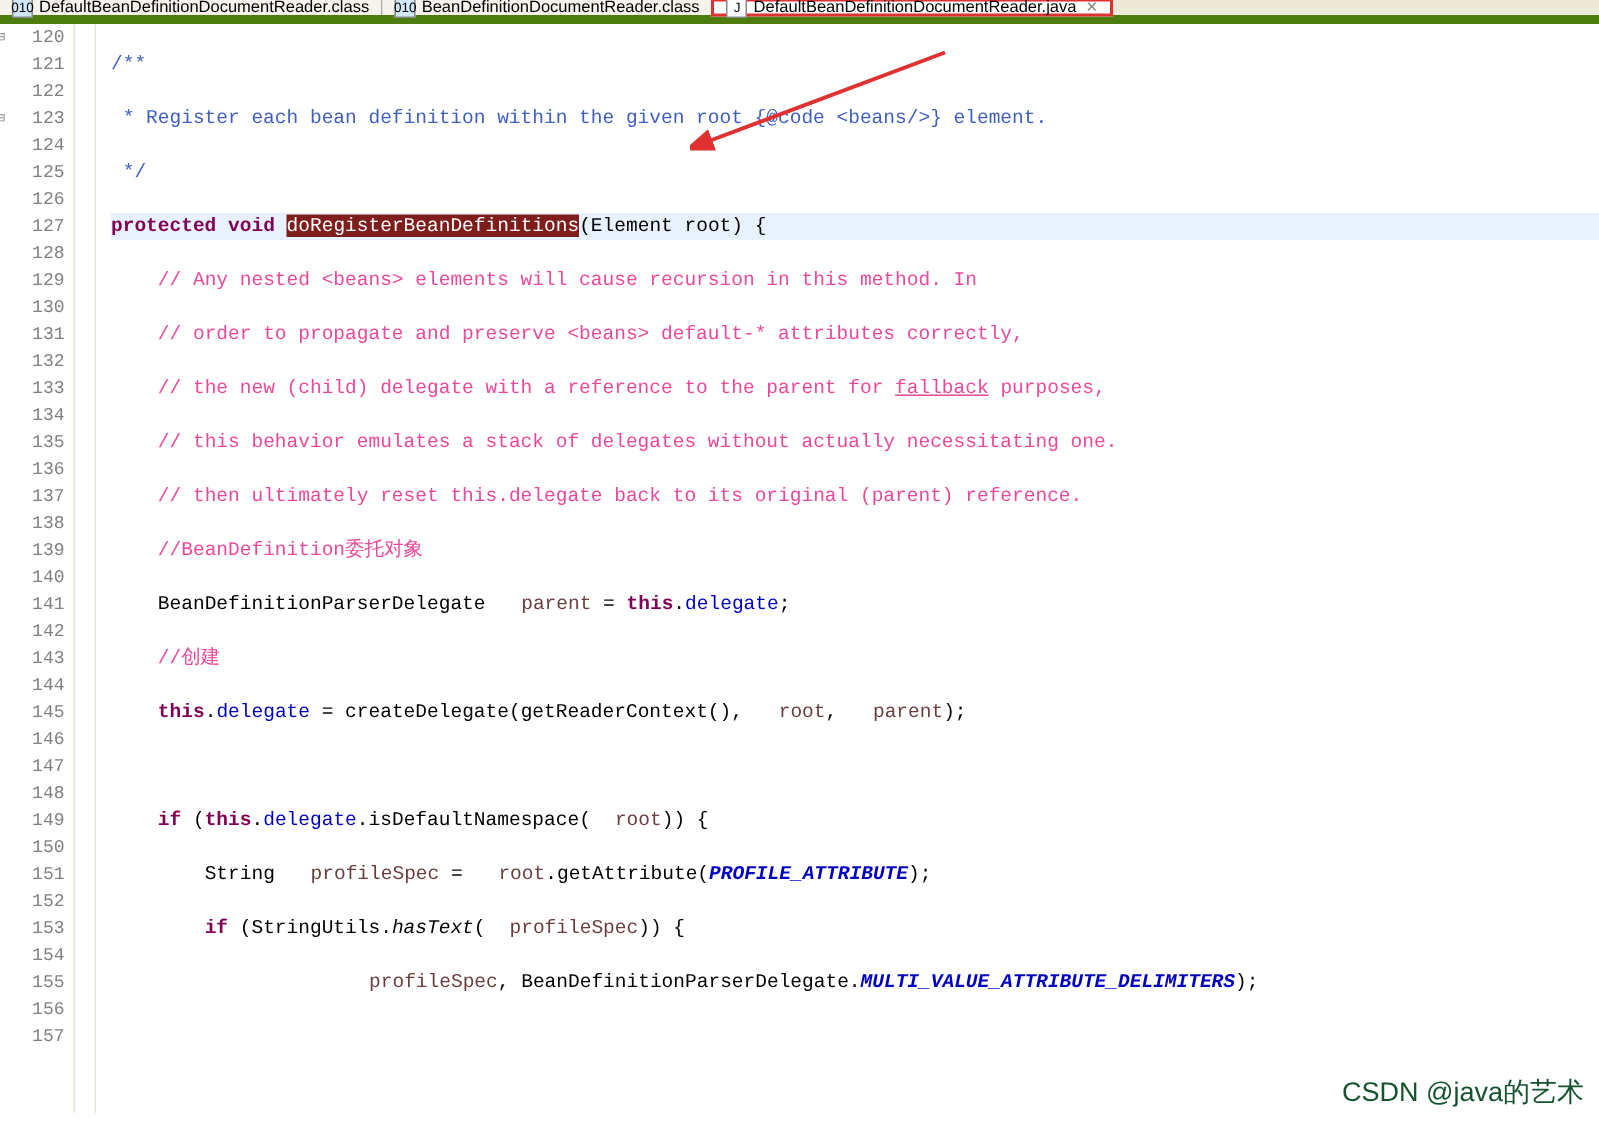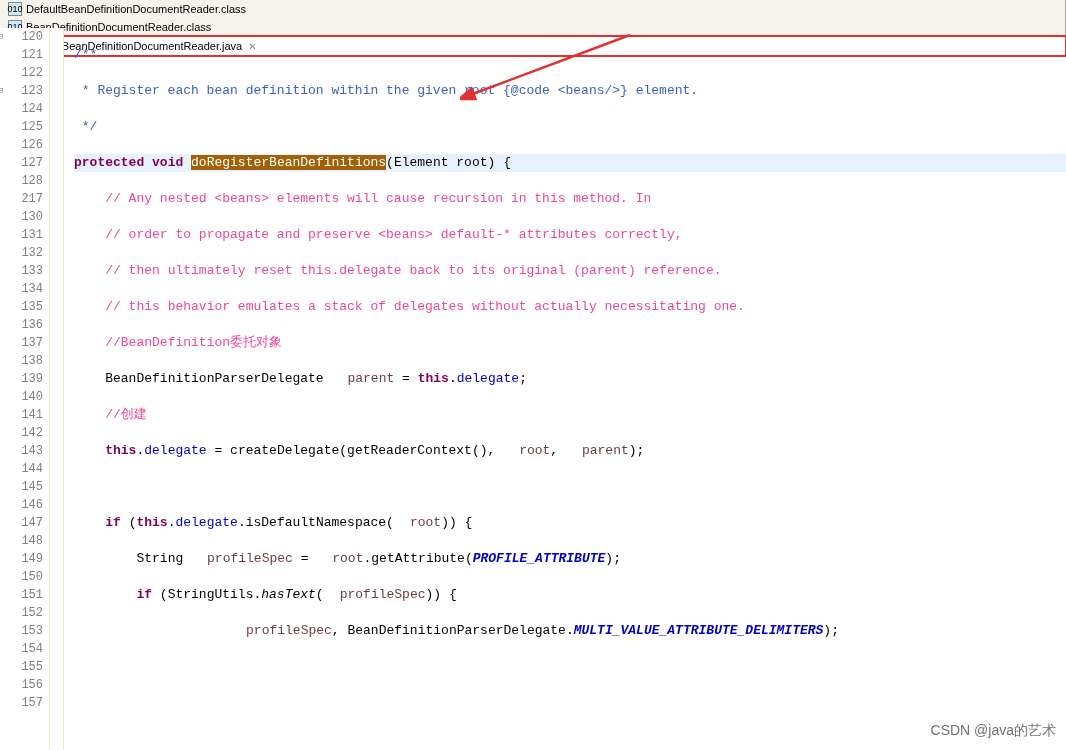--- a/index.html
+++ b/index.html
@@ -1,41 +1,41 @@
 <!DOCTYPE html>
 <html><head>
 <meta charset="utf-8">
 <style>
 * { margin: 0; padding: 0; box-sizing: border-box; }
 body { font-family: Consolas, "Courier New", monospace; font-size: 13px; background: #fff; width: 1066px; height: 750px; overflow: hidden; position: relative; }
-.tabs { display: flex; background: #ece9d8; border-bottom: 3px solid #4d7c0f; height: 28px; flex-direction: column; }
+.tabs { display: flex; background: #ece9d8; border-bottom: 6px solid #4d7c0f; height: 16px; }
 .tab { display: flex; align-items: center; padding: 2px 8px; border-right: 1px solid #aaa; background: #f5f3eb; font-family: Tahoma, sans-serif; font-size: 11px; cursor: pointer; }
 .tab.active { background: #fff; }
 .tab.highlighted { border: 2px solid #e03030; margin: -1px; }
 .tab-icon { width: 14px; height: 14px; margin-right: 4px; display: inline-flex; align-items: center; justify-content: center; font-size: 9px; background: #d0e8f5; border: 1px solid #888; }
 .tab-icon.java { background: #fff; }
 .tab-close { margin-left: 6px; color: #888; font-size: 10px; }
 .editor { display: flex; height: calc(100% - 24px); }
 .gutter { width: 50px; background: #fff; border-right: 1px solid #e8e8d0; text-align: right; padding-right: 6px; color: #808080; font-size: 12px; line-height: 18px; user-select: none; }
 .gutter-line { height: 18px; position: relative; }
 .marker-col { width: 14px; background: #fff; border-right: 1px solid #e8e8d0; }
 .code { flex: 1; padding-left: 10px; line-height: 18px; white-space: pre; overflow: hidden; position: relative; }
 .code-line { height: 18px; }
 .code-line.hl { background: #e8f2fe; }
 .c-comment { color: #ec4899; }
 .c-doc { color: #3f5fbf; }
 .c-key { color: #7f0055; font-weight: bold; }
 .c-field { color: #0000c0; }
 .c-static { color: #0000c0; font-style: italic; font-weight: bold; }
 .c-method-it { font-style: italic; }
 .c-param { color: #6a3e3e; padding-left: 16px; }
-.sel { background: #a16207; color: #fff; }
+.sel { background: #7f1d1d; color: #fff; }
 .underline { text-decoration: underline; }
 .arrow { position: absolute; top: 30px; left: 460px; pointer-events: none; }
-.watermark { position: absolute; bottom: 10px; right: 10px; color: #737373; font-family: sans-serif; font-size: 14px; }
+.watermark { position: absolute; bottom: 10px; right: 10px; color: #14532d; font-family: sans-serif; font-size: 18px; }
 .fold { position: absolute; left: -2px; font-size: 9px; color: #888; }
 </style>
 </head>
 <body>
 
 <div class="tabs">
   <div class="tab">
       <span class="tab-icon">010</span>
       <span>DefaultBeanDefinitionDocumentReader.class</span>
     </div>
@@ -54,21 +54,21 @@
   <div class="gutter" id="gutter">
       <div class="gutter-line">120<span class="fold">⊟</span></div>
       <div class="gutter-line">121</div>
       <div class="gutter-line">122</div>
       <div class="gutter-line">123<span class="fold">⊟</span></div>
       <div class="gutter-line">124</div>
       <div class="gutter-line">125</div>
       <div class="gutter-line">126</div>
       <div class="gutter-line">127</div>
       <div class="gutter-line">128</div>
-      <div class="gutter-line">217</div>
+      <div class="gutter-line">129</div>
       <div class="gutter-line">130</div>
       <div class="gutter-line">131</div>
       <div class="gutter-line">132</div>
       <div class="gutter-line">133</div>
       <div class="gutter-line">134</div>
       <div class="gutter-line">135</div>
       <div class="gutter-line">136</div>
       <div class="gutter-line">137</div>
       <div class="gutter-line">138</div>
       <div class="gutter-line">139</div>
@@ -92,22 +92,23 @@
       <div class="gutter-line">157</div>
     </div>
   <div class="marker-col"></div>
   <div class="code">
 <div class="code-line"><span class="c-doc">/**</span></div>
 <div class="code-line"><span class="c-doc"> * Register each bean definition within the given root {@code &lt;beans/&gt;} element.</span></div>
 <div class="code-line"><span class="c-doc"> */</span></div>
 <div class="code-line hl"><span class="c-key">protected</span> <span class="c-key">void</span> <span class="sel">doRegisterBeanDefinitions</span><span>(Element root) {</span></div>
 <div class="code-line">    <span class="c-comment">// Any nested &lt;beans&gt; elements will cause recursion in this method. In</span></div>
 <div class="code-line">    <span class="c-comment">// order to propagate and preserve &lt;beans&gt; default-* attributes correctly,</span></div>
+<div class="code-line">    <span class="c-comment"><span>// the new (child) delegate with a reference to the parent for </span><span class="underline">fallback</span><span> purposes,</span></span></div>
+<div class="code-line">    <span class="c-comment">// this behavior emulates a stack of delegates without actually necessitating one.</span></div>
 <div class="code-line">    <span class="c-comment">// then ultimately reset this.delegate back to its original (parent) reference.</span></div>
-<div class="code-line">    <span class="c-comment">// this behavior emulates a stack of delegates without actually necessitating one.</span></div>
 <div class="code-line">    <span class="c-comment">//BeanDefinition委托对象</span></div>
 <div class="code-line">    <span>BeanDefinitionParserDelegate </span><span class="c-param">parent</span><span> = </span><span class="c-key">this</span><span>.</span><span class="c-field">delegate</span><span>;</span></div>
 <div class="code-line">    <span class="c-comment">//创建</span></div>
 <div class="code-line">    <span class="c-key">this</span><span>.</span><span class="c-field">delegate</span><span> = createDelegate(getReaderContext(), </span><span class="c-param">root</span><span>, </span><span class="c-param">parent</span><span>);</span></div>
 <div class="code-line"></div>
 <div class="code-line">    <span class="c-key">if</span><span> (</span><span class="c-key">this</span><span>.</span><span class="c-field">delegate</span><span>.isDefaultNamespace(</span><span class="c-param">root</span><span>)) {</span></div>
 <div class="code-line">        <span>String </span><span class="c-param">profileSpec</span><span> = </span><span class="c-param">root</span><span>.getAttribute(</span><span class="c-static">PROFILE_ATTRIBUTE</span><span>);</span></div>
 <div class="code-line">        <span class="c-key">if</span><span> (StringUtils.</span><span class="c-method-it">hasText</span><span>(</span><span class="c-param">profileSpec</span><span>)) {</span></div>
 <div class="code-line">                    <span class="c-param">profileSpec</span><span>, BeanDefinitionParserDelegate.</span><span class="c-static">MULTI_VALUE_ATTRIBUTE_DELIMITERS</span><span>);</span></div>
 

